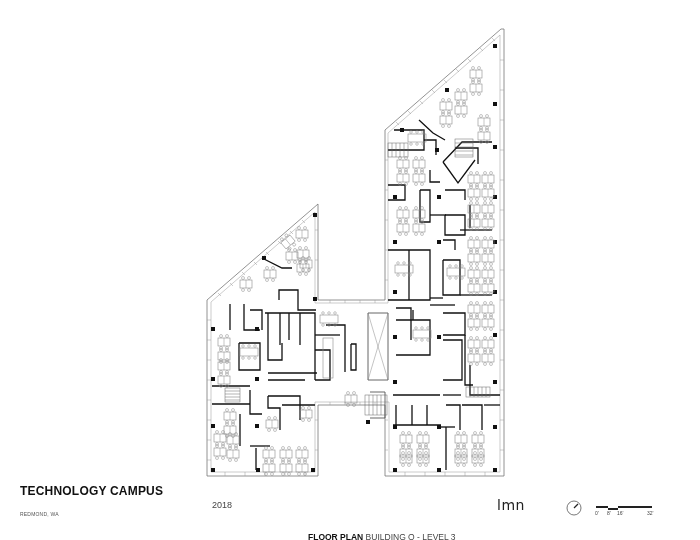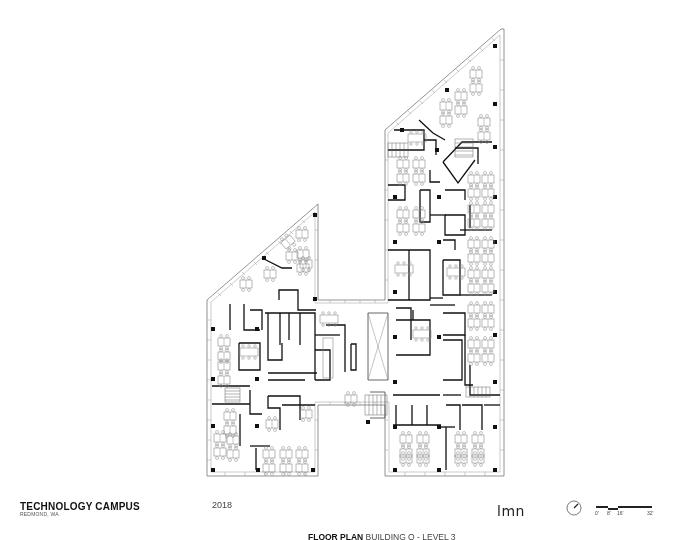--- a/index.html
+++ b/index.html
@@ -1,24 +1,24 @@
 <!DOCTYPE html>
 <html><head>
 <meta charset="utf-8">
 <style>
   html, body { margin:0; padding:0; background:#ffffff; }
   body { width:700px; height:540px; position:relative; overflow:hidden; font-family:"Liberation Sans", sans-serif; color:#222; }
   #plan { position:absolute; left:0; top:0; width:700px; height:490px; }
   .footer-item { position:absolute; }
-  .proj-title { left:20px; top:501px; font-size:10px; font-weight:bold; letter-spacing:0.2px; color:#111; }
+  .proj-title { left:20px; top:484px; font-size:12px; font-weight:bold; letter-spacing:0.2px; color:#111; }
   .proj-loc { left:20px; top:511px; font-size:5px; color:#555; letter-spacing:0.2px; }
   .year { left:212px; top:500px; font-size:9px; color:#444; }
   .plan-title { left:308px; top:520px; font-size:8.5px; color:#444;margin-top:12px; }
   .plan-title b { color:#111; font-weight:bold; }
-  .logo { left:497px; top:497px; font-size:14px; color:#222; letter-spacing:0.5px; font-family:"DejaVu Sans", sans-serif;margin-top:6px; }
+  .logo { left:497px; top:497px; font-size:14px; color:#222; letter-spacing:0.5px; font-family:"DejaVu Sans", sans-serif; }
   .north { left:566px; top:500px; width:16px; height:16px; }
   .scale { left:595px; top:500px; width:62px; height:20px; }
   .scale-labels span { position:absolute; top:10px; font-size:5px; color:#444; }
 </style>
 </head>
 <body>
 
 <svg id="plan" viewBox="0 0 700 490" xmlns="http://www.w3.org/2000/svg">
   <defs>
     <g id="desk">

